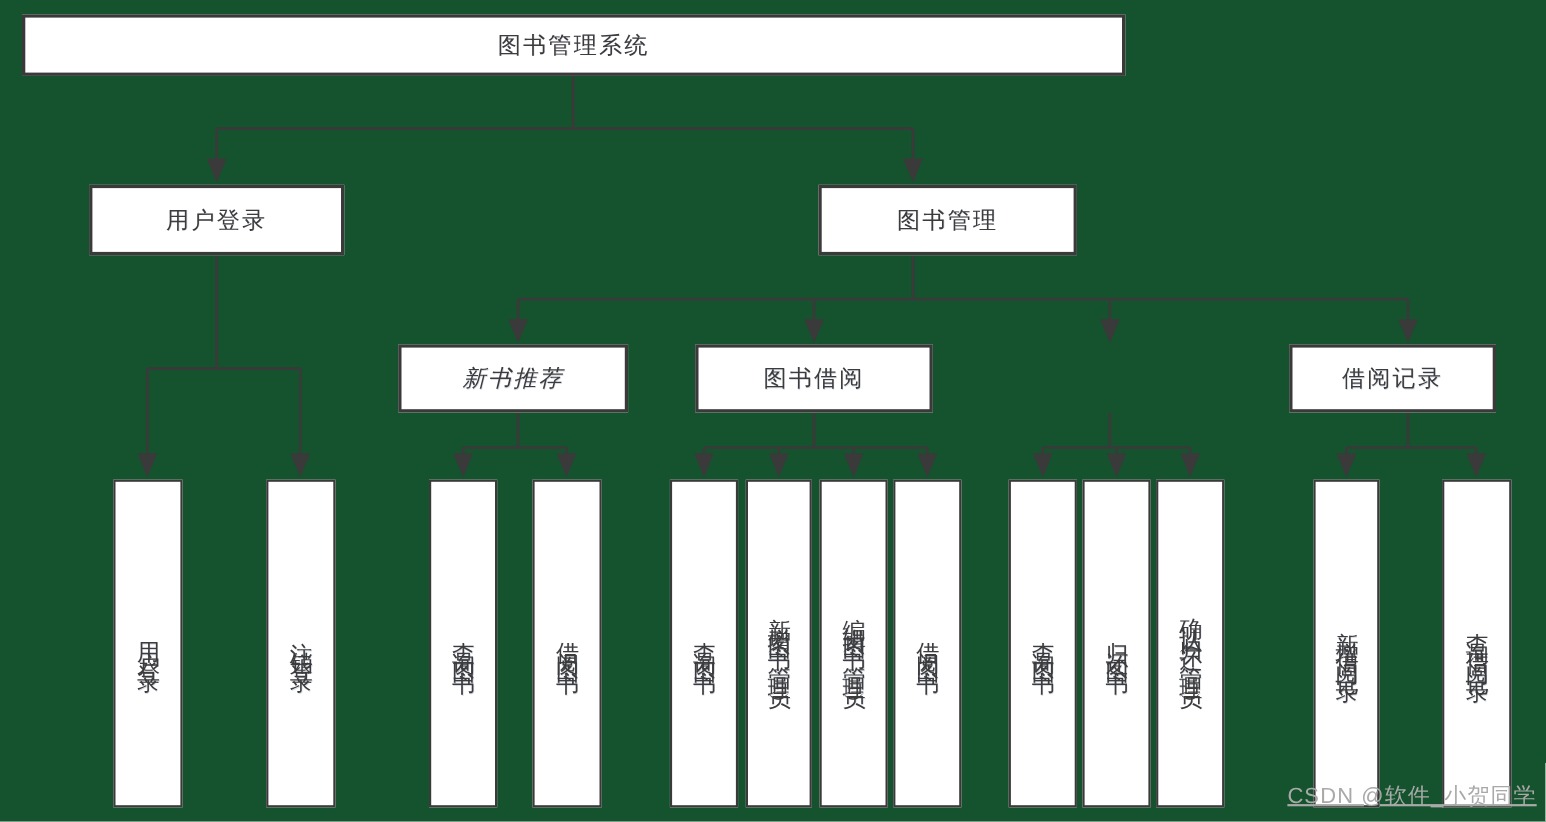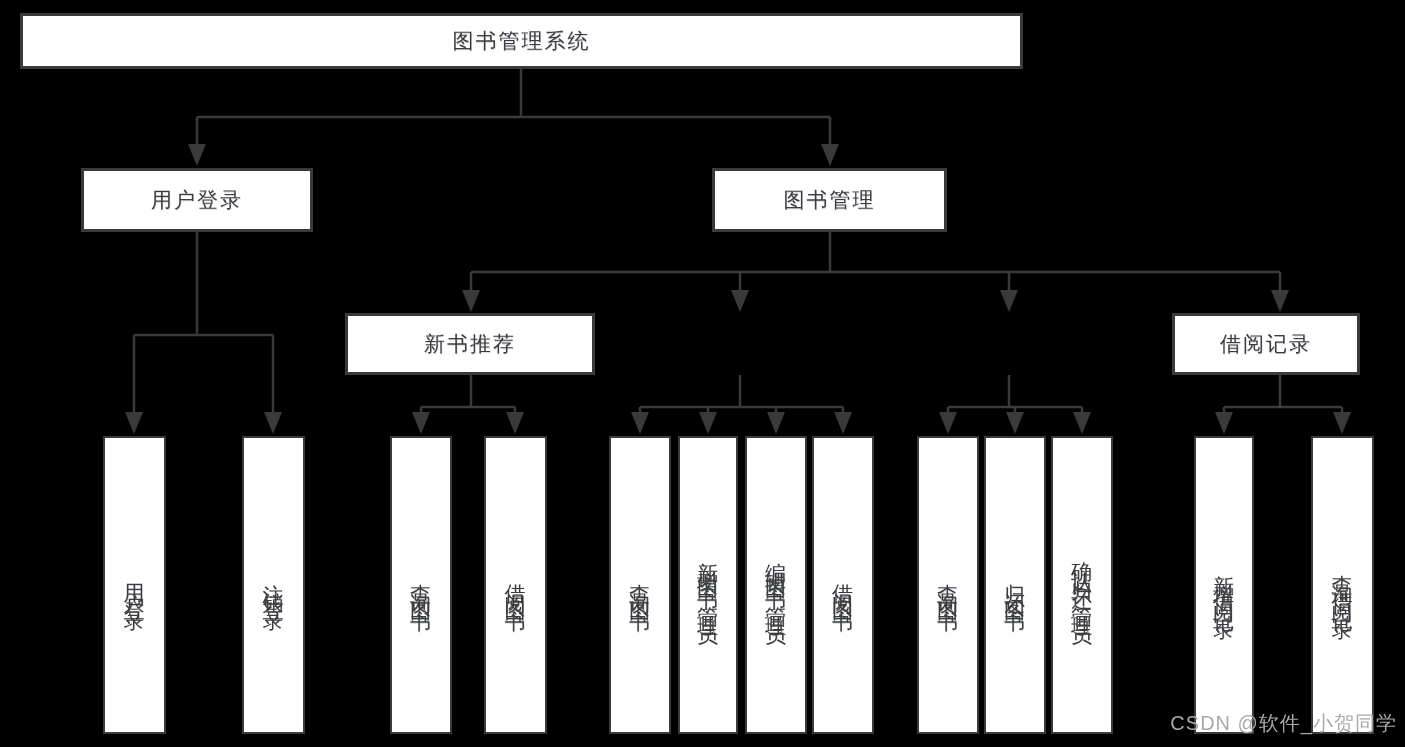--- a/index.html
+++ b/index.html
@@ -5,21 +5,21 @@
   html, body {
     margin: 0;
     padding: 0;
     background: #ffffff;
     font-family: "Liberation Sans", "DejaVu Sans", sans-serif;
   }
   .canvas {
     position: relative;
     width: 1405px;
     height: 747px;
-    background: #000000;
+    background: #14532d;
     overflow: hidden;
   }
   .connector-layer {
     position: absolute;
     left: 0;
     top: 0;
     width: 1405px;
     height: 747px;
   }
   .node {
@@ -50,20 +50,21 @@
     text-shadow: 0.5px 0.5px 0 rgba(90,110,160,0.25);
   }
   .watermark {
     position: absolute;
     right: 8px;
     bottom: 10px;
     font-size: 20px;
     color: #a9a9a9;
     letter-spacing: 1px;
     white-space: nowrap;
+    text-decoration: underline;
   }
 </style>
 </head>
 <body>
 
 <div class="canvas">
 
   <svg class="connector-layer" viewBox="0 0 1405 747" xmlns="http://www.w3.org/2000/svg">
     <g stroke="#3a3a3a" stroke-width="2.5" fill="none">
 
@@ -104,26 +105,29 @@
     </g>
   </svg>
 
   <div class="node h-node" style="left:20px; top:13px; width:1003px; height:56px;">
     <span>图书管理系统</span>
   </div>
 
   <div class="node h-node" style="left:81px; top:168px; width:232px; height:64px;">
     <span>用户登录</span>
   </div>
-  <div class="node h-node" style="left:712px; top:168px; width:235px; height:64px;">
+  <div class="node h-node" style="left:744px; top:168px; width:235px; height:64px;">
     <span>图书管理</span>
   </div>
 
-  <div class="node h-node" style="left:345px; top:313px; width:250px; height:62px;">
+  <div class="node h-node" style="left:362px; top:313px; width:209px; height:62px;font-style:italic;">
     <span>新书推荐</span>
+  </div>
+  <div class="node h-node" style="left:632px; top:313px; width:216px; height:62px;">
+    <span>图书借阅</span>
   </div>
   <div class="node h-node" style="left:1172px; top:313px; width:188px; height:62px;">
     <span>借阅记录</span>
   </div>
 
   <div class="node v-node" style="left:103px; top:436px; width:63px; height:298px;">
     <span>用户登录</span>
   </div>
   <div class="node v-node" style="left:242px; top:436px; width:63px; height:298px;">
     <span>注销登录</span>

